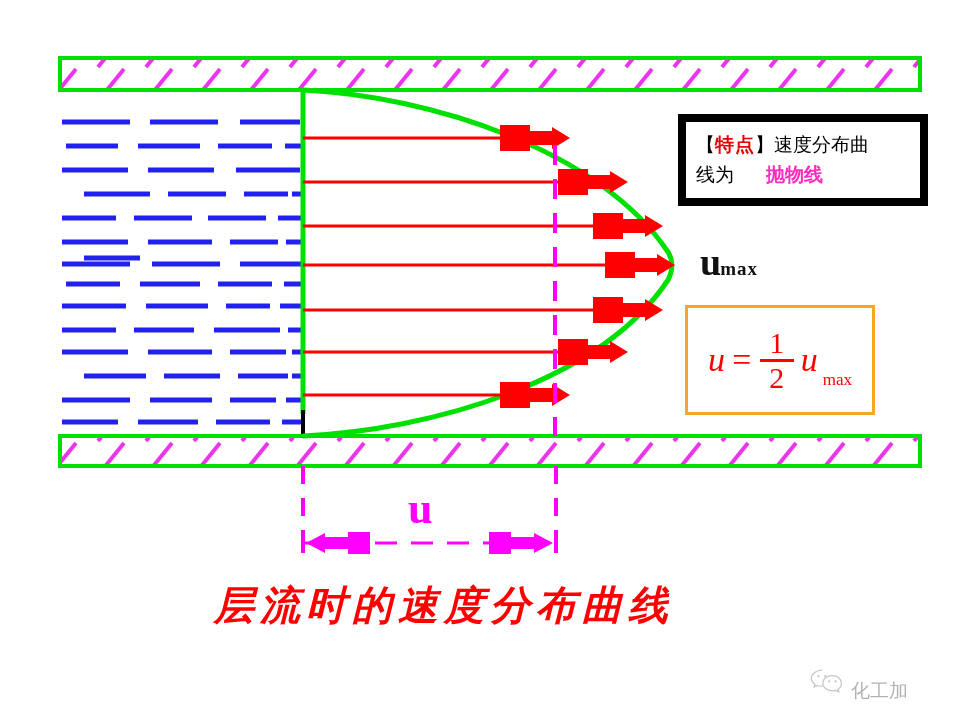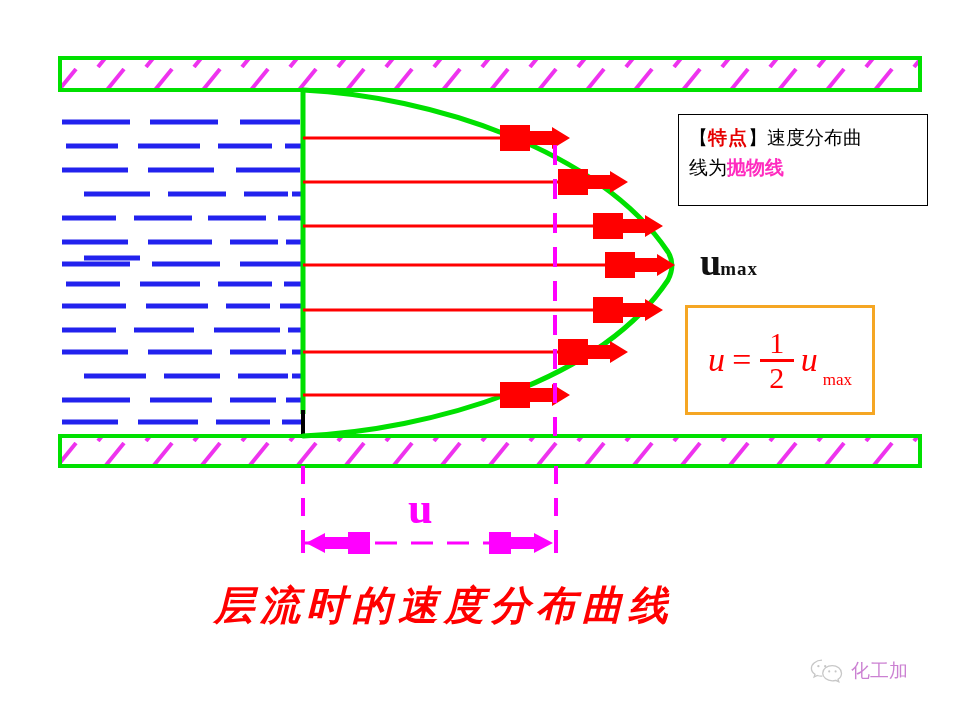--- a/index.html
+++ b/index.html
@@ -10,34 +10,34 @@
     overflow:hidden;
     position:relative;
   }
   #stage{position:absolute;left:0;top:0;width:960px;height:720px;}
   #diagram{position:absolute;left:0;top:0;width:960px;height:720px;}
 
   
   .note-box{
     position:absolute;
     left:678px;top:114px;width:250px;height:92px;
-    border:1px solid #000000;
+    border:8px solid #000000;
     box-sizing:border-box;
     background:#ffffff;
     padding:7px 6px 0 10px;
   }
   .note-line{
     font-size:19px;
     line-height:30px;
     color:#000000;
     white-space:nowrap;
     font-family:"DejaVu Sans","Liberation Sans",sans-serif;
   }
   .note-key{color:#e60000;font-weight:bold;letter-spacing:1px;}
-  .note-hl{color:#ff2bbf;font-weight:bold;}
+  .note-hl{color:#ff2bbf;font-weight:bold;padding-left:32px;}
 
   .formula-box{
     position:absolute;
     left:685px;top:305px;width:190px;height:110px;
     border:3px solid #f5a623;
     box-sizing:border-box;
     background:#ffffff;
     display:flex;align-items:center;justify-content:center;
   }
   .formula{
@@ -95,23 +95,24 @@
   }
 
   
   .watermark{
     position:absolute;
     left:810px;top:658px;
     display:flex;align-items:center;gap:7px;
     opacity:.55;
   }
   .watermark .wm-text{
-    color:#a21caf;
+    color:#737373;
     font-size:19px;
     font-family:Liberation Mono, monospace;
+    margin-top:20px;
   }
 </style>
 </head>
 <body>
 
 <div id="stage">
 
   <svg id="diagram" viewBox="0 0 960 720">
     <defs>
 

